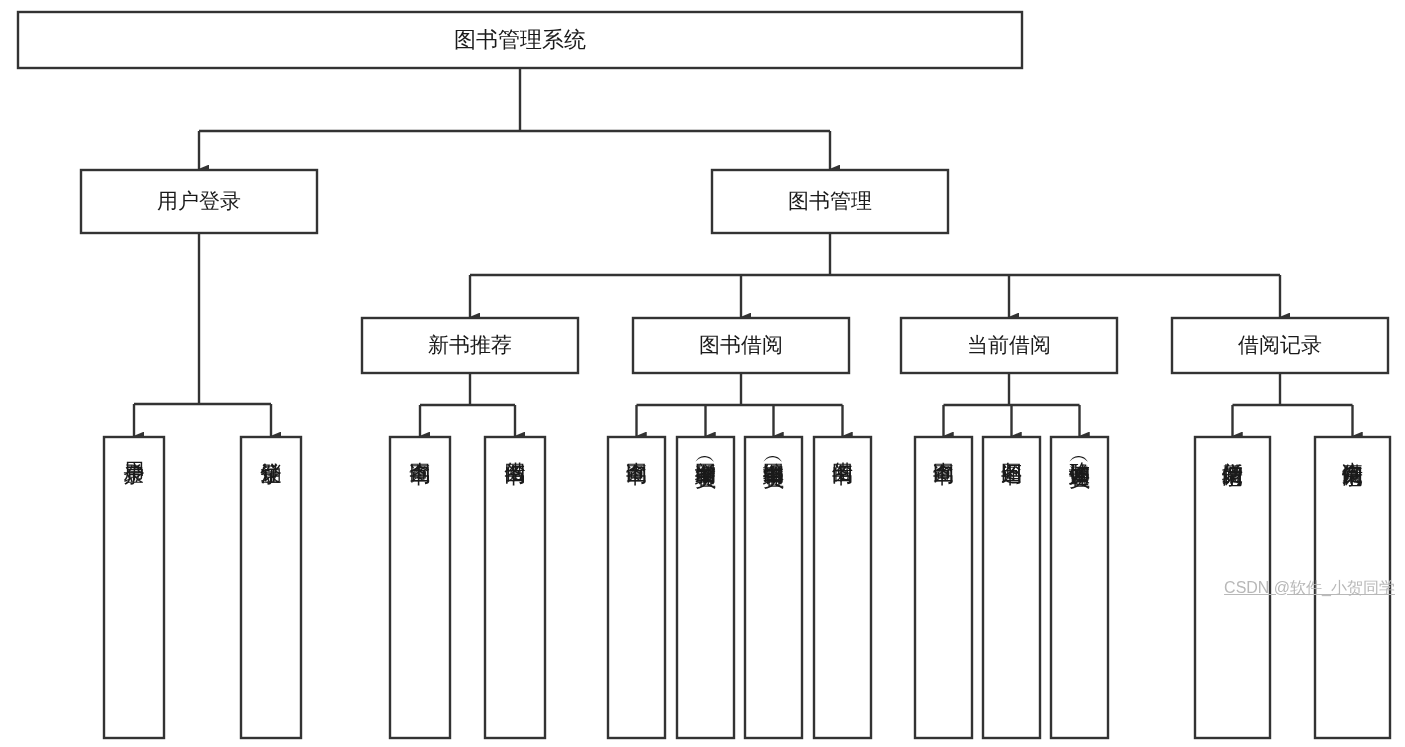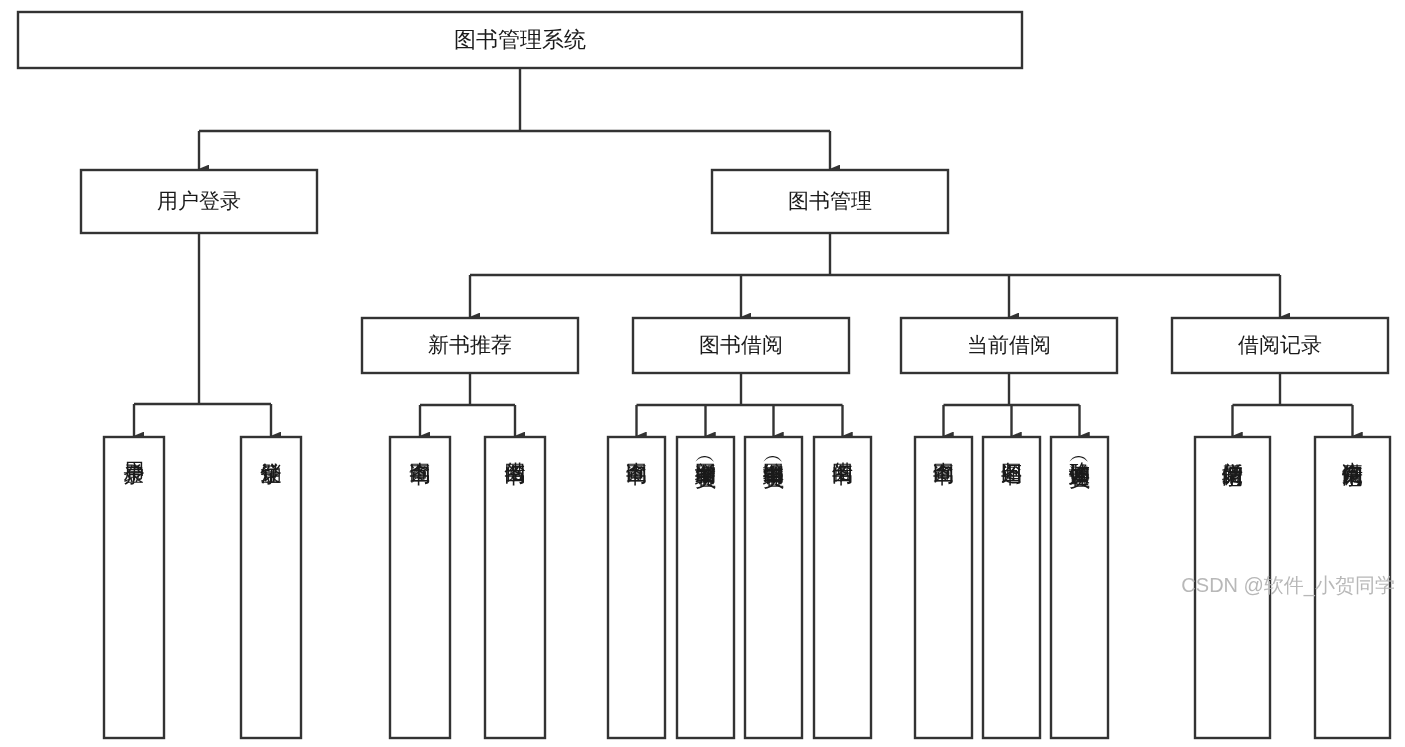--- a/index.html
+++ b/index.html
@@ -66,24 +66,25 @@
     letter-spacing: 1px;
     white-space: nowrap;
     text-align: center;
     pointer-events: none;
   }
   .watermark {
     position: absolute;
     right: 10px;
     bottom: 4px;
     font-family: "Liberation Sans", "DejaVu Sans", sans-serif;
-    font-size: 20px;
+    font-size: 16px;
     color: #b8b8b8;
     white-space: nowrap;
     user-select: none;
+    text-decoration: underline;
   }
 </style>
 </head>
 <body>
 
 <div id="diagram-root">
 
   <svg id="flow" viewBox="0 0 1405 747">
     <defs>
       <marker id="arrow" viewBox="0 0 10 12" refX="5" refY="11.4" markerWidth="9" markerHeight="11" orient="auto-start-reverse" markerUnits="userSpaceOnUse">

